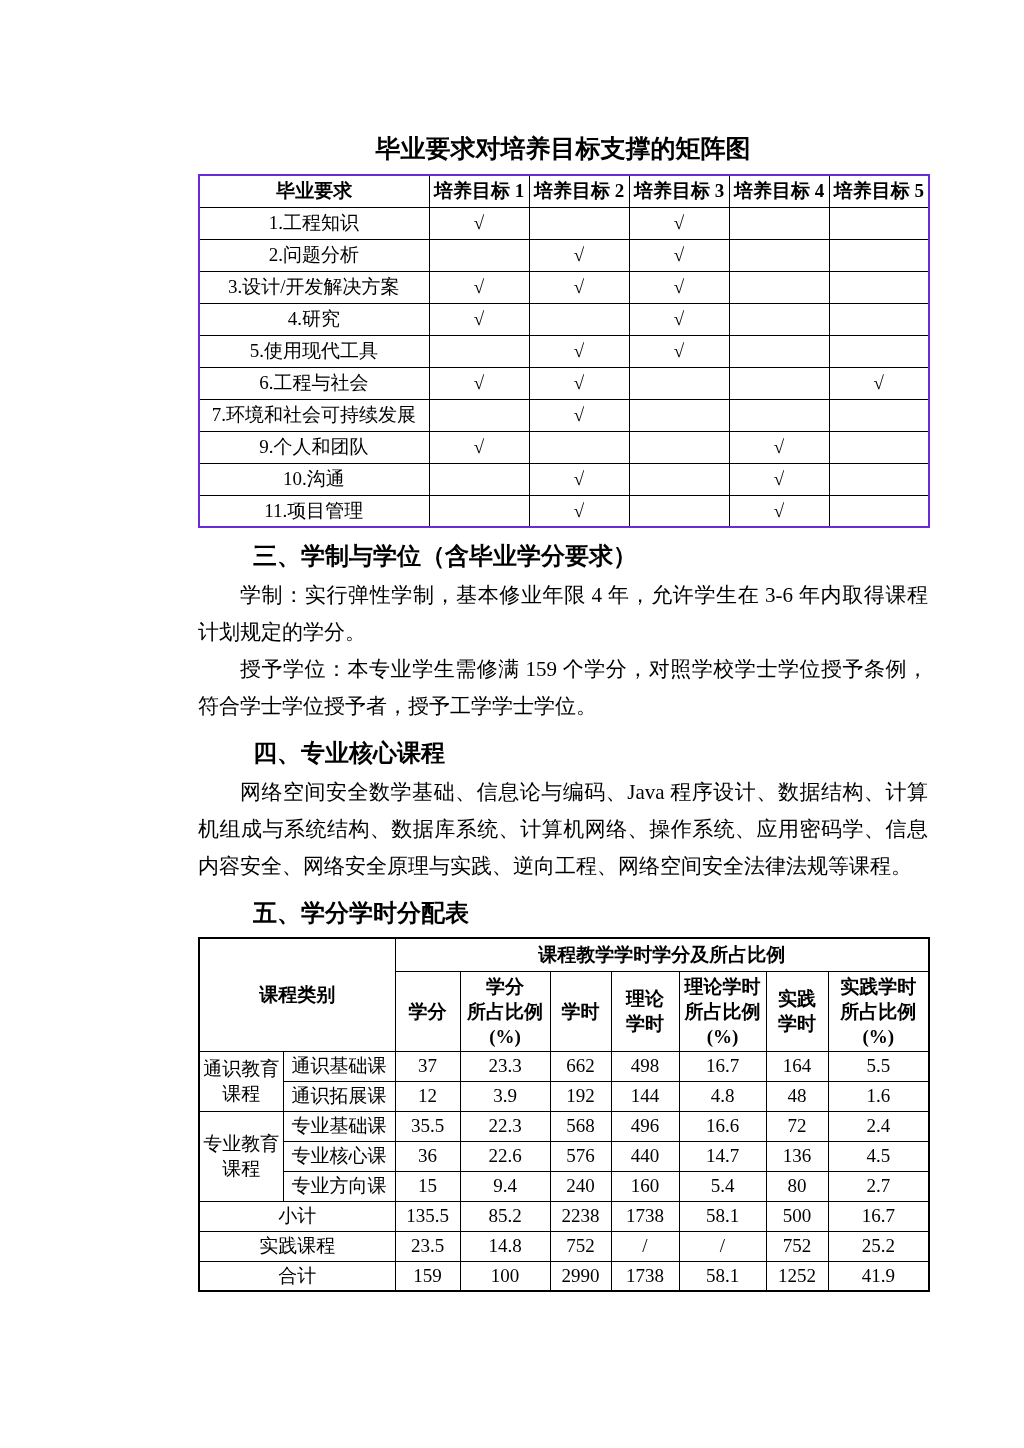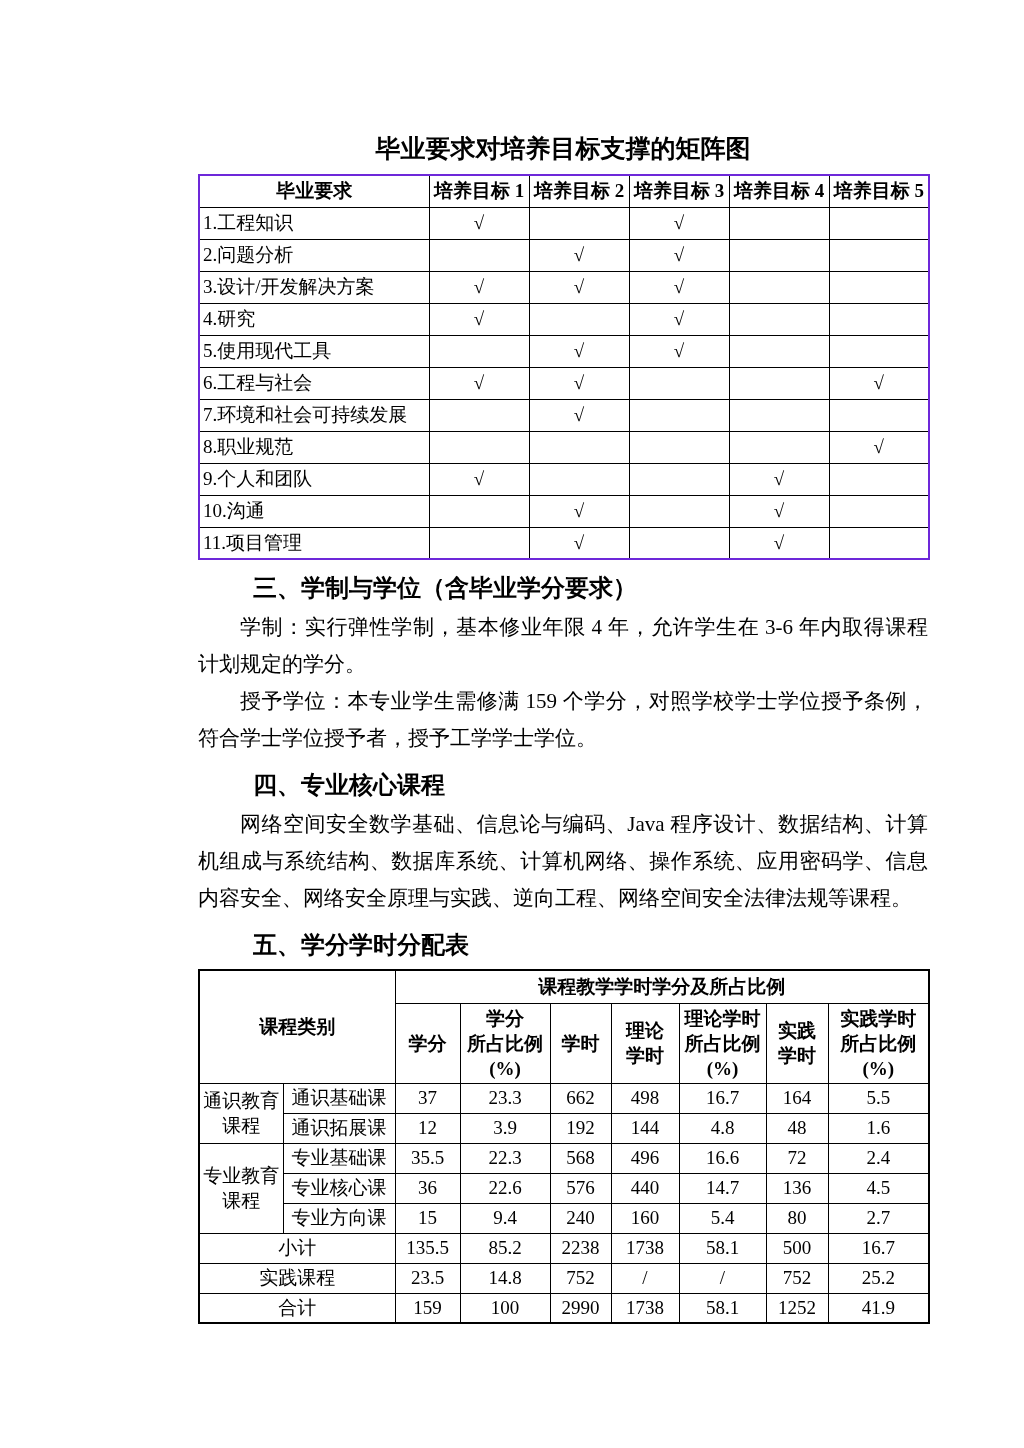--- a/index.html
+++ b/index.html
@@ -23,21 +23,21 @@
 
   table { border-collapse: collapse; width: 730px; table-layout: fixed; }
   table.matrix { margin-top: 10px; border: 2px solid #6d28d9; }
   table.matrix th, table.matrix td {
     border: 1px solid #000;
     height: 32px;
     font-size: 19px;
     padding: 0 4px;
   }
   table.matrix th { font-weight: 700; text-align: center; }
-  table.matrix td.rlabel { text-align: left; padding-left: 3px; }
+  table.matrix td.rlabel { text-align: center; padding-left: 3px; }
   table.matrix td.chk { text-align: center; font-size: 19px; }
 
   .h-section {
     font-family: "Liberation Sans", sans-serif;
     font-weight: 700;
     font-size: 24px;
     line-height: 32px;
     margin: 12px 0 5px 55px;
   }
   .para {
@@ -137,28 +137,20 @@
           <td class="chk"></td>
           <td class="chk">√</td>
         </tr>
         <tr>
           <td class="rlabel">7.环境和社会可持续发展</td>
           <td class="chk"></td>
           <td class="chk">√</td>
           <td class="chk"></td>
           <td class="chk"></td>
           <td class="chk"></td>
-        </tr>
-        <tr>
-          <td class="rlabel">8.职业规范</td>
-          <td class="chk"></td>
-          <td class="chk"></td>
-          <td class="chk"></td>
-          <td class="chk"></td>
-          <td class="chk">√</td>
         </tr>
         <tr>
           <td class="rlabel">9.个人和团队</td>
           <td class="chk">√</td>
           <td class="chk"></td>
           <td class="chk"></td>
           <td class="chk">√</td>
           <td class="chk"></td>
         </tr>
         <tr>

